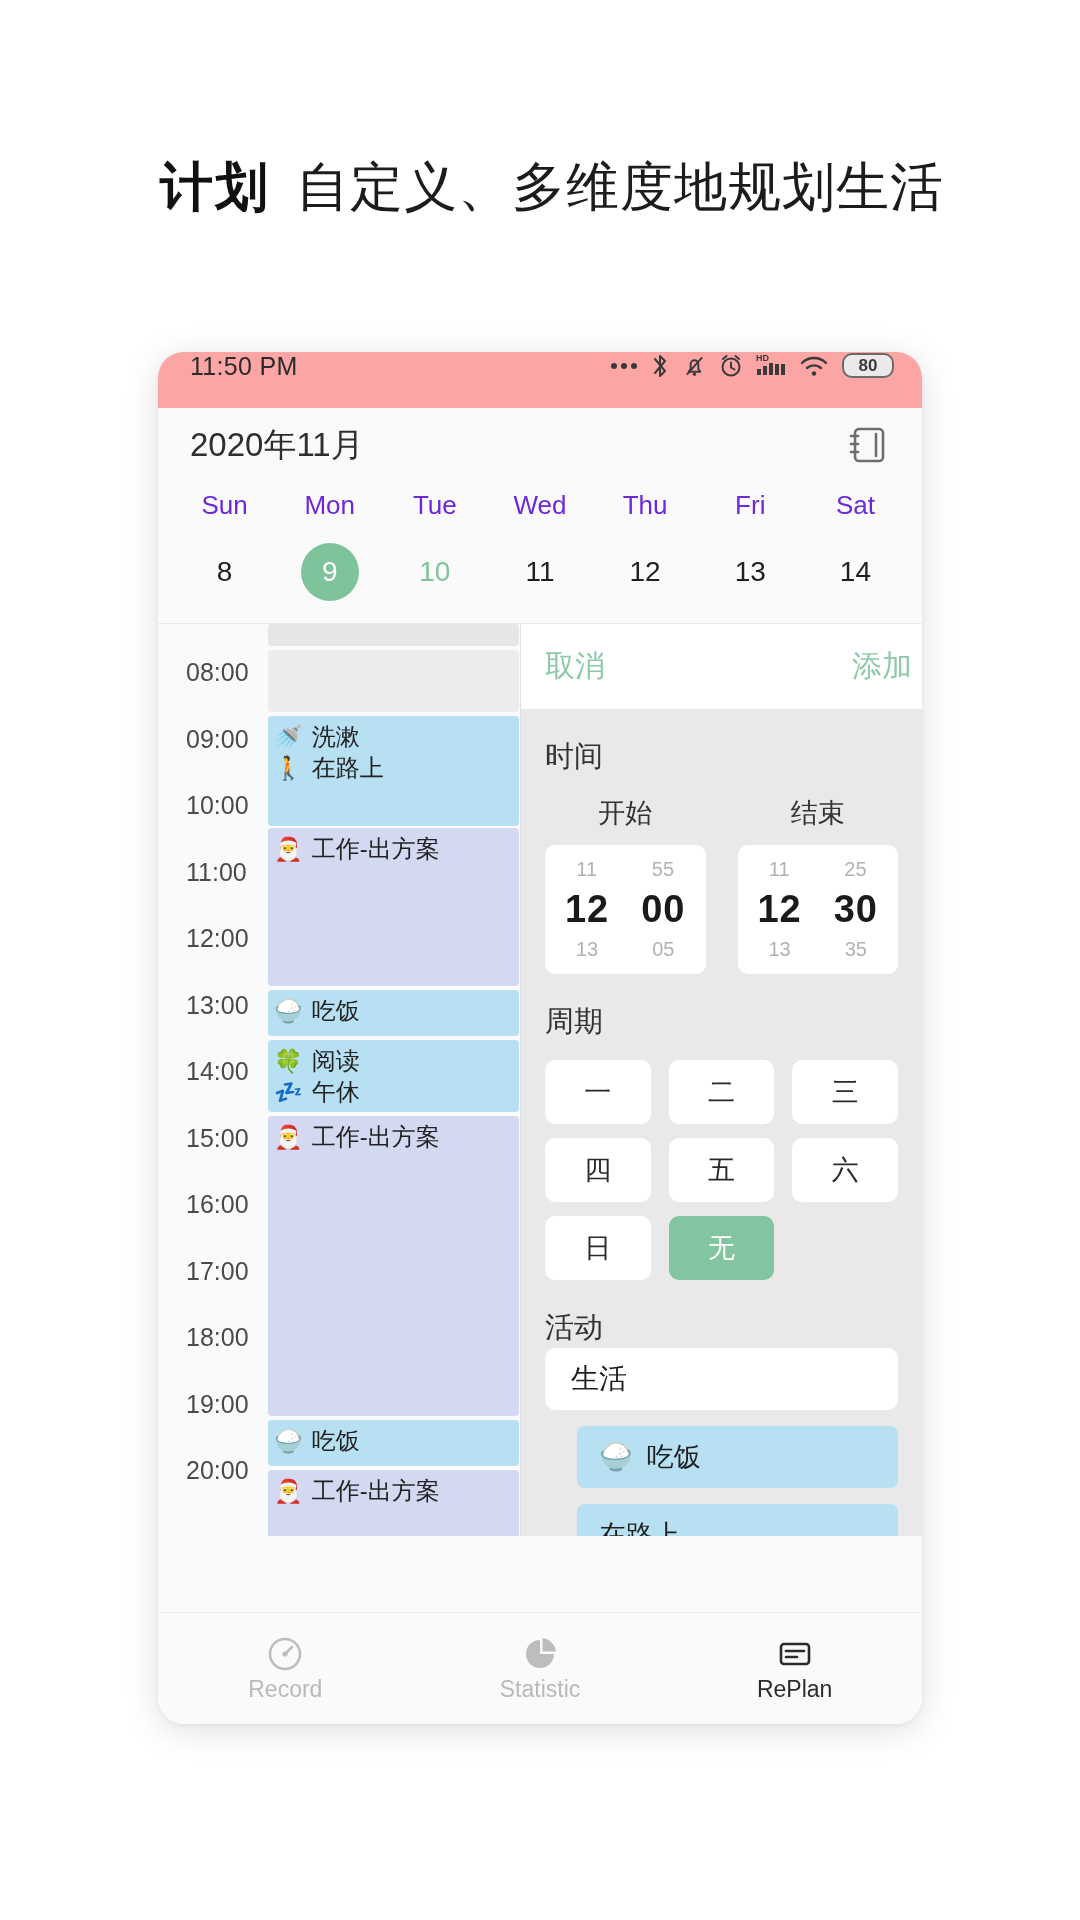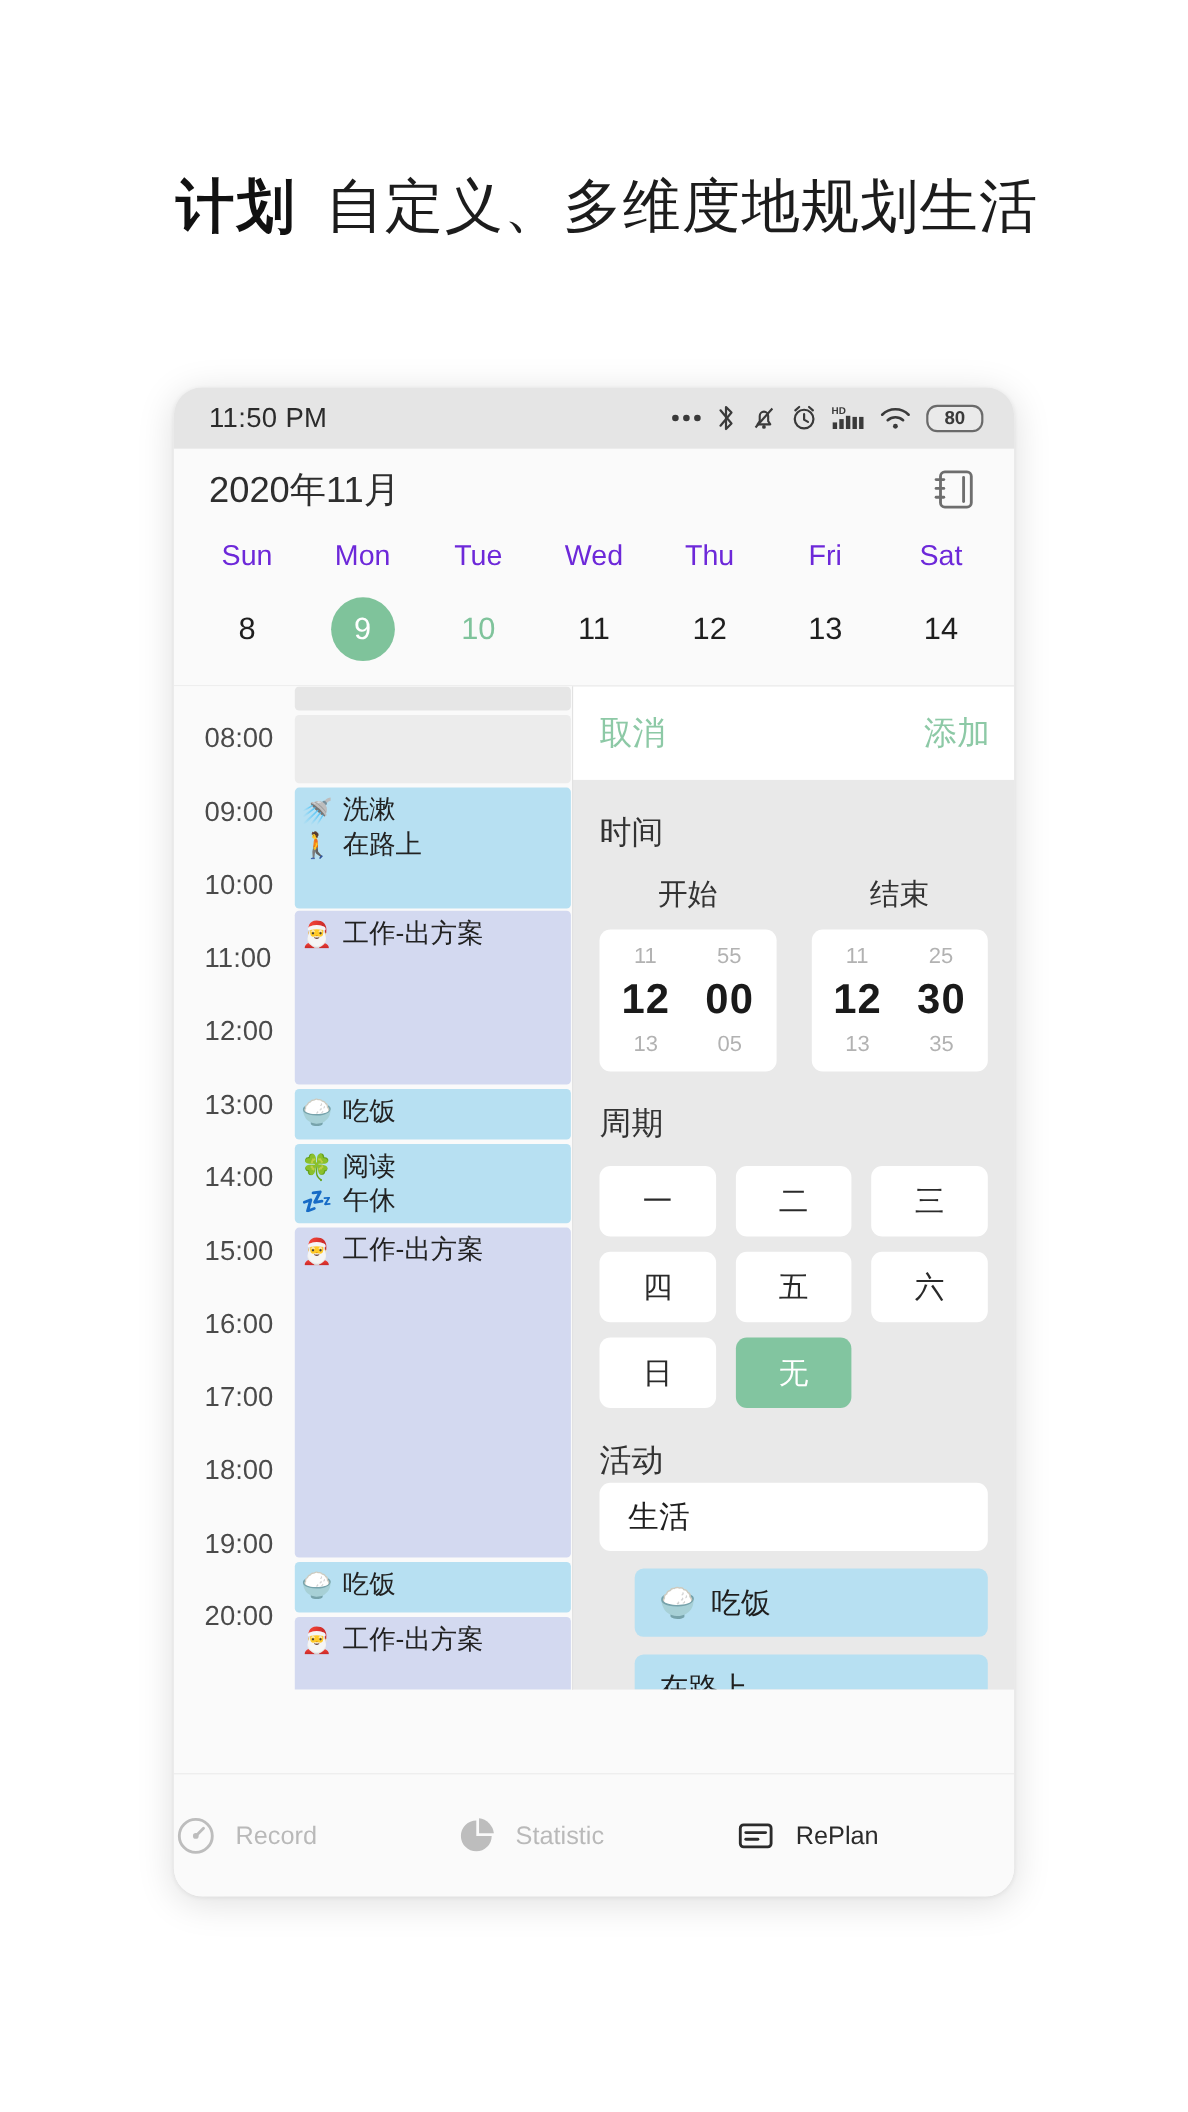--- a/index.html
+++ b/index.html
@@ -33,22 +33,22 @@
     left: 158px; top: 352px;
     width: 764px; height: 1372px;
     background: #fafafa;
     border-radius: 26px;
     overflow: hidden;
     box-shadow: 0 6px 34px rgba(0,0,0,0.13), 0 1px 4px rgba(0,0,0,0.06);
   }
 
   
   .statusbar {
-    height: 56px; background: #e5e5e5;
-    display: flex; align-items: center; justify-content: space-between;
+    height: 56px; background: #fca5a5;
+    display: flex; align-items: flex-start; justify-content: space-between;
     padding: 0 28px 0 32px;
   }
   .status-time { font-size: 25px; color: #2b2b2b; font-weight: 400; letter-spacing: .3px;}
   .status-icons { display: flex; align-items: center; gap: 13px; color:#3a3a3a; }
   .status-icons svg { display:block; }
   .battery {
     border: 2px solid #6a6a6a; border-radius: 10px;
     height: 25px; min-width: 52px; padding: 0 9px;
     display: flex; align-items: center; justify-content: center;
     font-size: 17px; font-weight: 700; color: #3a3a3a;
@@ -126,21 +126,21 @@
   
   .panel {
     flex: 1; background: #e9e9e9;
     border-left: 1px solid #e2e2e2;
     display:flex; flex-direction: column;
     overflow: hidden;
   }
   .panel-top {
     background: #ffffff;
     display:flex; align-items:center; justify-content: space-between;
-    padding: 22px 22px 22px 24px;
+    padding: 22px 10px 22px 24px;
   }
   .panel-top div { font-size: 30px; color: #8dc9a6; }
   .panel-body { padding: 0 24px; overflow: hidden; }
   .sec-title { font-size: 29px; color: #333; margin-top: 28px; }
 
   .time-cols { display:flex; gap: 32px; margin-top: 18px; }
   .time-col { flex: 1; }
   .time-col .lbl { text-align:center; font-size: 27px; color: #333; }
   .picker {
     margin-top: 14px; background: #fff; border-radius: 10px;
@@ -176,21 +176,21 @@
   }
 
   
   .bottomnav {
     position:absolute; left:0; bottom:0; width:100%;
     height: 112px; background: #fafafa;
     border-top: 1px solid #ececec;
     display:flex; align-items:center;
   }
   .nav-item {
-    flex:1; display:flex; flex-direction:row; align-items:center; gap: 16px;
+    flex:1; display:flex; flex-direction:column; align-items:center; gap: 2px;
     color: #b9b9b9; font-size: 23px;
   }
   .nav-item.active { color: #2b2b2b; }
   .nav-item svg { display:block; }
 </style>
 </head>
 <body>
 
 <div class="page">
 

